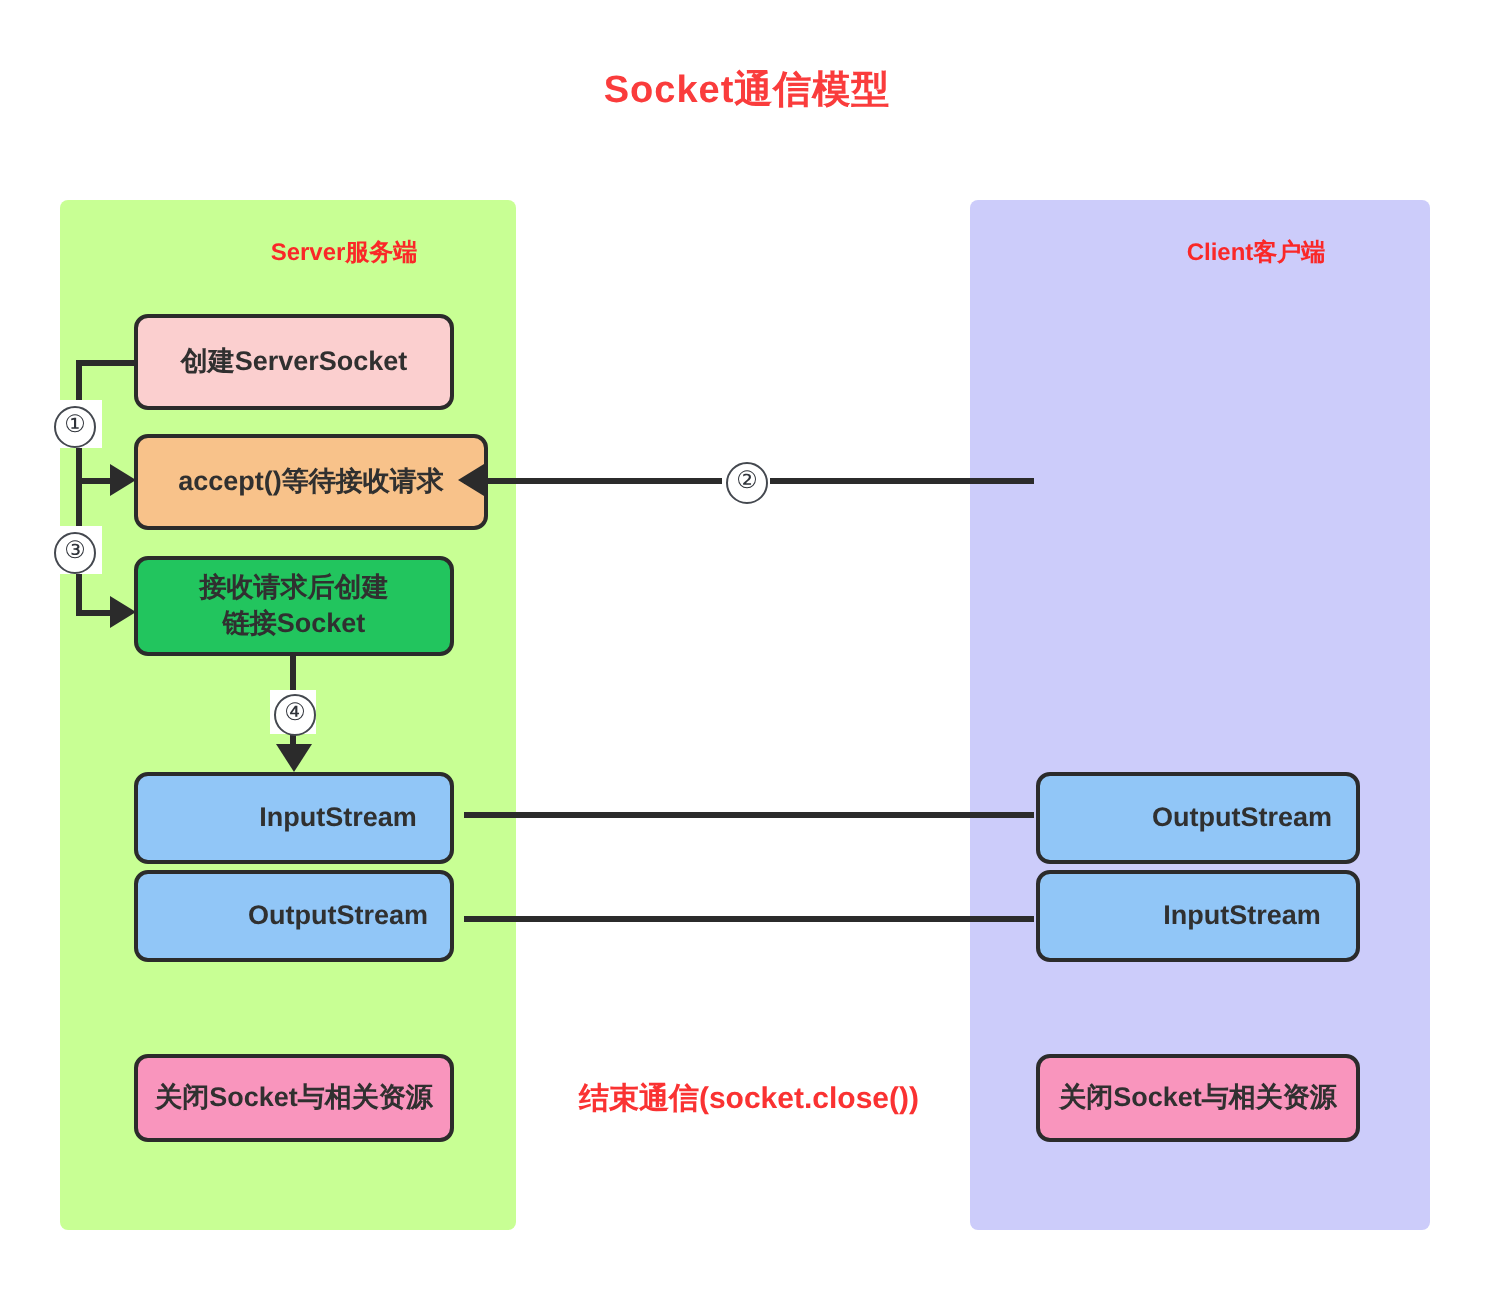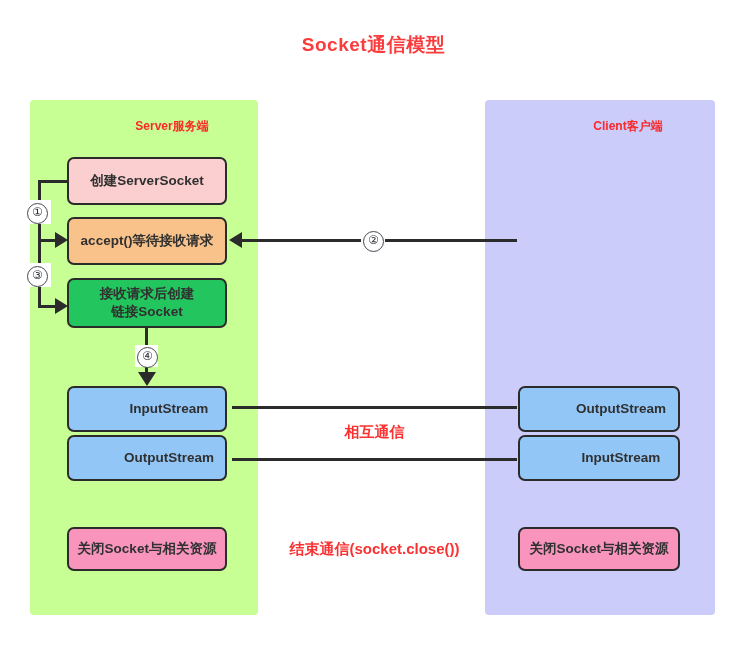--- a/index.html
+++ b/index.html
@@ -140,21 +140,21 @@
   <div class="title">Socket通信模型</div>
 
   <div class="panel" id="server-panel">
     <div class="panel-title">Server服务端</div>
   </div>
 
   <div class="node pink" style="left:67px; top:157px; width:160px; height:48px;">
     <span>创建ServerSocket</span>
   </div>
 
-  <div class="node orange" style="left:67px; top:217px; width:160px; height:48px;">
+  <div class="node orange" style="left:67px; top:217px; width:177px; height:48px;">
     <span>accept()等待接收请求</span>
   </div>
 
   <div class="node yellow" style="left:67px; top:278px; width:160px; height:50px; flex-direction:column;">
     <span>接收请求后创建</span>
     <span>链接Socket</span>
   </div>
 
   <div class="node blue" style="left:67px; top:386px; width:160px; height:46px;">
     <span>InputStream</span>
@@ -206,16 +206,15 @@
   <div class="step" style="left:363px; top:231px;">②</div>
 
   <div class="line vline" style="left:145px; top:328px; height:48px;"></div>
   <div class="arrow-down" style="left:138px; top:372px;"></div>
   <div class="step-pad" style="left:135px; top:345px; width:23px; height:22px;"></div>
   <div class="step" style="left:137px; top:347px;">④</div>
 
   <div class="line hline" style="left:232px; top:406px; width:285px;"></div>
   <div class="line hline" style="left:232px; top:458px; width:285px;"></div>
 
-  <div class="mid-label" style="left:232px; top:423px; width:285px;">相互通信</div>
   <div class="mid-label" style="left:232px; top:540px; width:285px;">结束通信(socket.close())</div>
 
 </div>
 
 </body></html>

